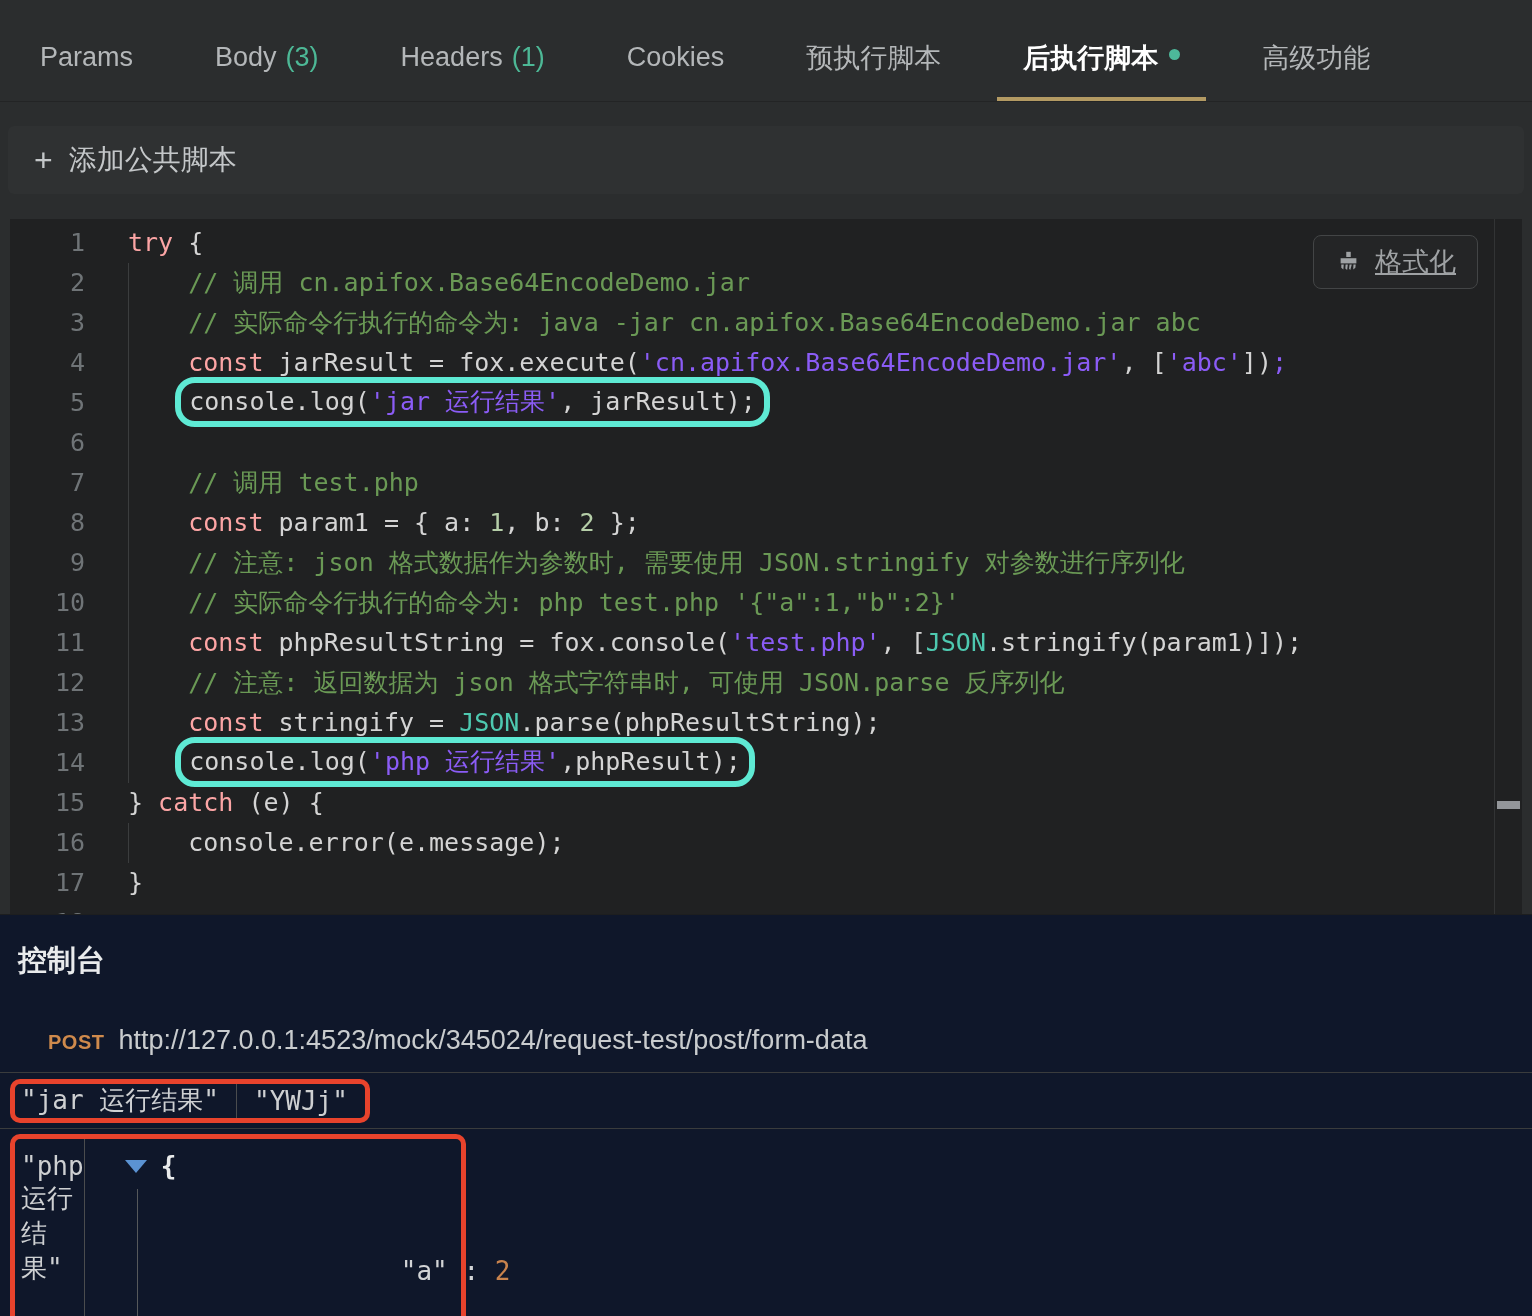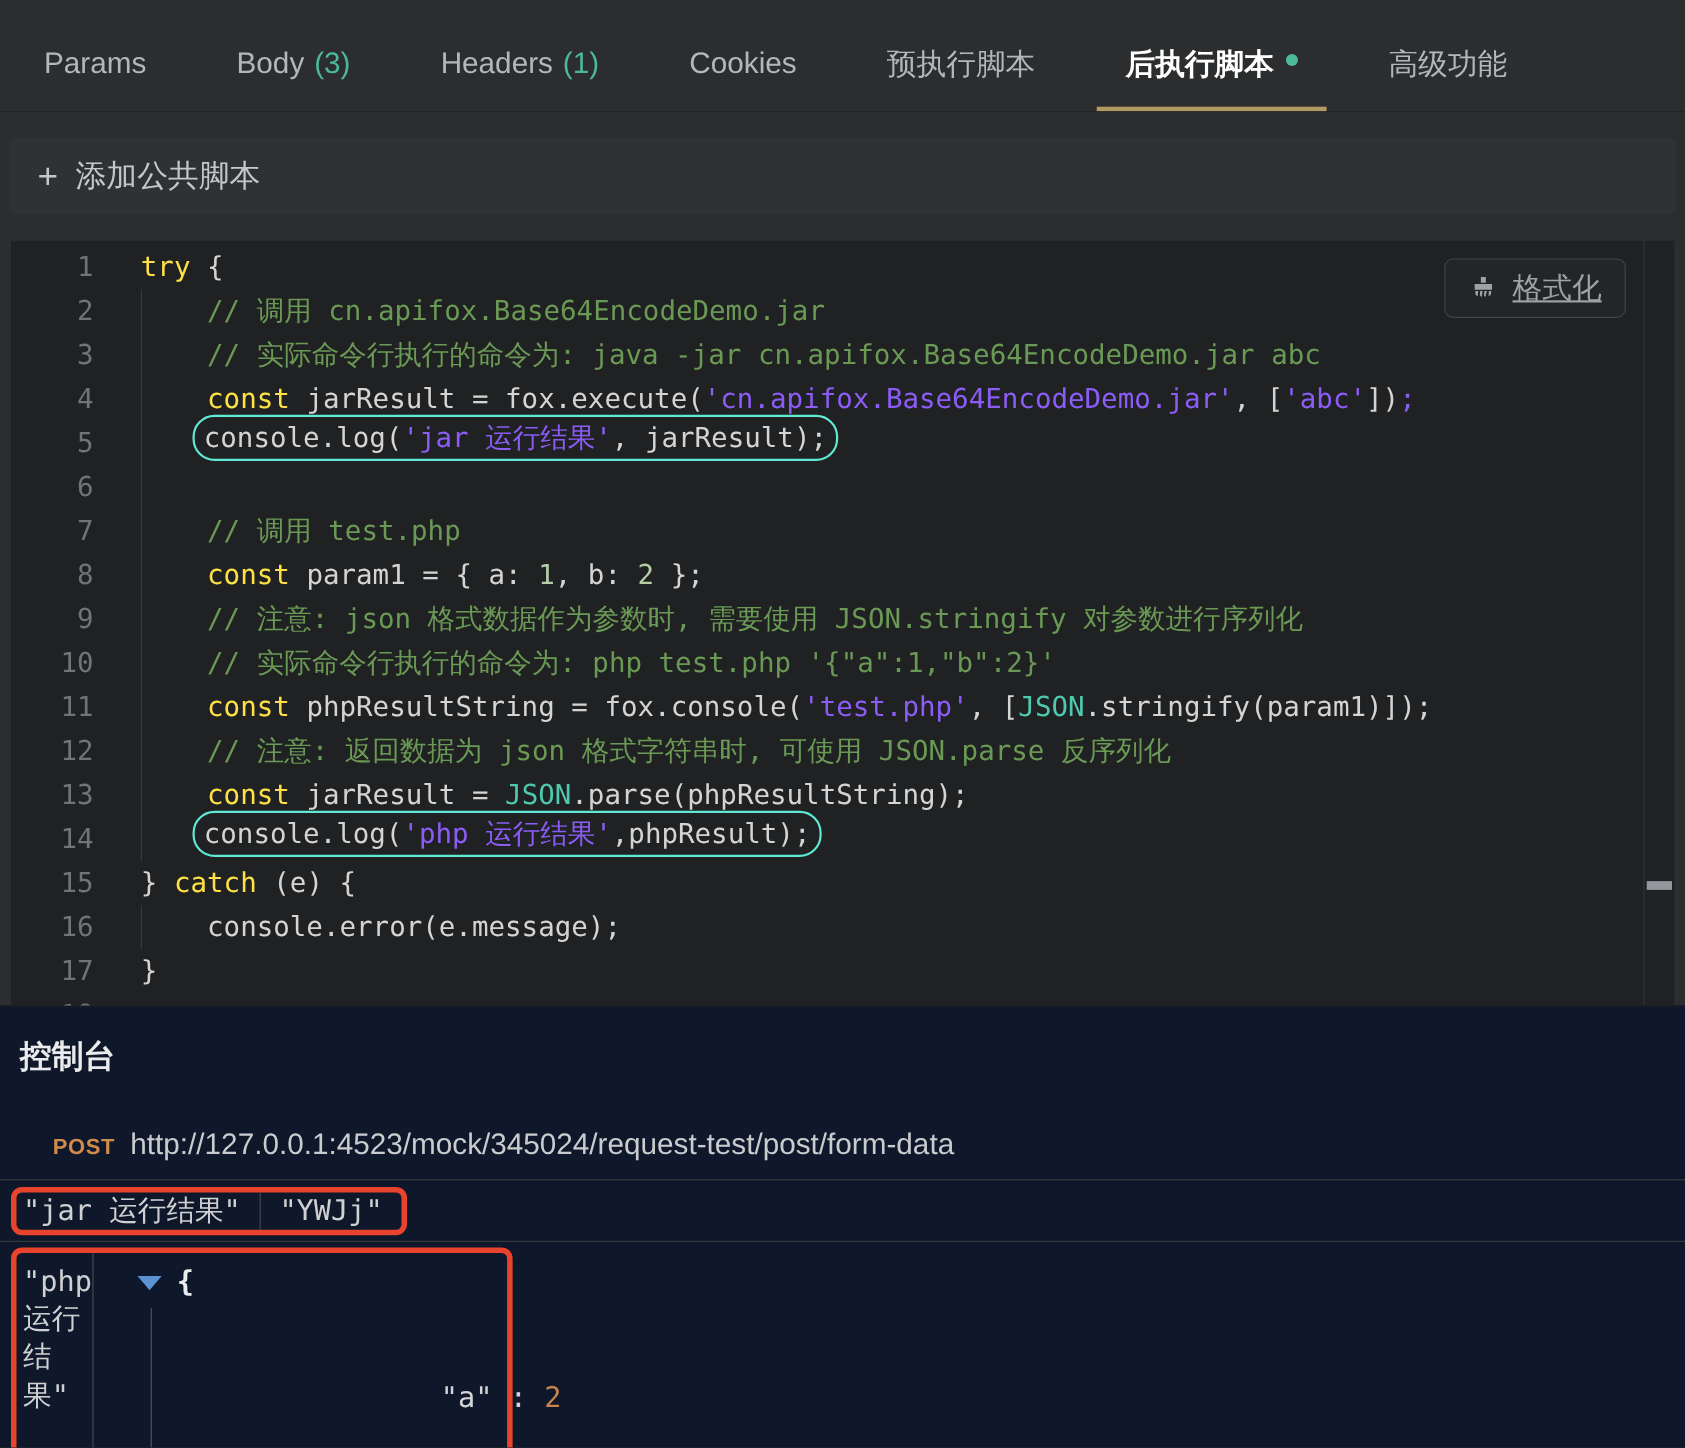--- a/index.html
+++ b/index.html
@@ -23,23 +23,23 @@
   .add-bar{margin:24px 8px 0;height:68px;background:#2f3132;border-radius:6px;
     display:flex;align-items:center;padding-left:26px;color:#c4c7c9;font-size:28px;cursor:pointer;}
   .add-bar .plus{font-size:32px;margin-right:16px;font-weight:400;line-height:1;}
   
   .editor{position:relative;margin:25px 10px 0;height:695px;background:#202122;overflow:hidden;
     font-family:"DejaVu Sans Mono","Liberation Mono",monospace;font-size:25px;
     padding-top:4px;box-sizing:border-box;}
   .code-line{height:40px;line-height:40px;display:flex;white-space:pre;}
   .gutter{width:75px;text-align:right;color:#6f7477;flex:none;}
   .code-content{margin-left:43px;white-space:pre;}
-  .tok-kw{color:#fde047}.tok-cm{color:#6a9955}.tok-str{color:#8b5cf6}
+  .tok-kw{color:#fca5a5}.tok-cm{color:#6a9955}.tok-str{color:#8b5cf6}
   .tok-num{color:#b5cea8}.tok-pl{color:#d4d4d4}.tok-cls{color:#4ec9b0}
-  .hl-red{display:inline-block;border:2px solid #5eead4;border-radius:20px;line-height:38px;
+  .hl-red{display:inline-block;border:6px solid #5eead4;border-radius:20px;line-height:38px;
     padding:0 8px;margin:-6px 0 -6px -13px;vertical-align:top;}
   .guide{position:absolute;width:1px;background:#3b3d3e;left:118px;}
   .guide.g1{top:44px;height:520px;}
   .guide.g2{top:604px;height:40px;}
   .fmt-btn{position:absolute;top:16px;right:44px;display:flex;align-items:center;gap:13px;
     border:1px solid #434546;border-radius:8px;padding:8px 21px;color:#9fa2a4;font-size:27px;
     font-family:"Liberation Sans","DejaVu Sans",sans-serif;background:#242526;cursor:pointer;text-decoration:underline;}
   .scrollbar{position:absolute;top:0;right:0;bottom:0;width:27px;border-left:1px solid #323435;}
   .scroll-thumb{position:absolute;top:582px;left:2px;right:2px;height:8px;background:#93969a;cursor:pointer;}
   
@@ -114,21 +114,21 @@
       <div class="code-line"><span class="gutter">3</span><span class="code-content"><span class="tok-pl">    </span><span class="tok-cm">// 实际命令行执行的命令为: java -jar cn.apifox.Base64EncodeDemo.jar abc</span></span></div>
       <div class="code-line"><span class="gutter">4</span><span class="code-content"><span class="tok-pl">    </span><span class="tok-kw">const</span><span class="tok-pl"> jarResult = fox.execute(</span><span class="tok-str">'cn.apifox.Base64EncodeDemo.jar'</span><span class="tok-pl">, [</span><span class="tok-str">'abc'</span><span class="tok-pl">])</span><span class="tok-str">;</span></span></div>
       <div class="code-line"><span class="gutter">5</span><span class="code-content"><span class="tok-pl">    </span><span class="hl-red"><span class="tok-pl">console.log(</span><span class="tok-str">'jar 运行结果'</span><span class="tok-pl">, jarResult);</span></span></span></div>
       <div class="code-line"><span class="gutter">6</span><span class="code-content"></span></div>
       <div class="code-line"><span class="gutter">7</span><span class="code-content"><span class="tok-pl">    </span><span class="tok-cm">// 调用 test.php</span></span></div>
       <div class="code-line"><span class="gutter">8</span><span class="code-content"><span class="tok-pl">    </span><span class="tok-kw">const</span><span class="tok-pl"> param1 = { a: </span><span class="tok-num">1</span><span class="tok-pl">, b: </span><span class="tok-num">2</span><span class="tok-pl"> };</span></span></div>
       <div class="code-line"><span class="gutter">9</span><span class="code-content"><span class="tok-pl">    </span><span class="tok-cm">// 注意: json 格式数据作为参数时, 需要使用 JSON.stringify 对参数进行序列化</span></span></div>
       <div class="code-line"><span class="gutter">10</span><span class="code-content"><span class="tok-pl">    </span><span class="tok-cm">// 实际命令行执行的命令为: php test.php '{"a":1,"b":2}'</span></span></div>
       <div class="code-line"><span class="gutter">11</span><span class="code-content"><span class="tok-pl">    </span><span class="tok-kw">const</span><span class="tok-pl"> phpResultString = fox.console(</span><span class="tok-str">'test.php'</span><span class="tok-pl">, [</span><span class="tok-cls">JSON</span><span class="tok-pl">.stringify(param1)]);</span></span></div>
       <div class="code-line"><span class="gutter">12</span><span class="code-content"><span class="tok-pl">    </span><span class="tok-cm">// 注意: 返回数据为 json 格式字符串时, 可使用 JSON.parse 反序列化</span></span></div>
-      <div class="code-line"><span class="gutter">13</span><span class="code-content"><span class="tok-pl">    </span><span class="tok-kw">const</span><span class="tok-pl"> jarResult = </span><span class="tok-cls">JSON</span><span class="tok-pl">.parse(phpResultString);</span></span></div>
+      <div class="code-line"><span class="gutter">13</span><span class="code-content"><span class="tok-pl">    </span><span class="tok-kw">const</span><span class="tok-pl"> stringify = </span><span class="tok-cls">JSON</span><span class="tok-pl">.parse(phpResultString);</span></span></div>
       <div class="code-line"><span class="gutter">14</span><span class="code-content"><span class="tok-pl">    </span><span class="hl-red"><span class="tok-pl">console.log(</span><span class="tok-str">'php 运行结果'</span><span class="tok-pl">,phpResult);</span></span></span></div>
       <div class="code-line"><span class="gutter">15</span><span class="code-content"><span class="tok-pl">} </span><span class="tok-kw">catch</span><span class="tok-pl"> (e) {</span></span></div>
       <div class="code-line"><span class="gutter">16</span><span class="code-content"><span class="tok-pl">    console.error(e.message);</span></span></div>
       <div class="code-line"><span class="gutter">17</span><span class="code-content"><span class="tok-pl">}</span></span></div>
       <div class="code-line"><span class="gutter">18</span><span class="code-content"></span></div>
     </div>
   <div class="fmt-btn">
     <svg width="27" height="27" viewBox="0 0 24 24">
       <path fill="#9fa2a4" d="M10 2.5h4v4.6h-4z"></path>
       <path fill="#9fa2a4" d="M5 8.2h14v4.6H5z"></path>

